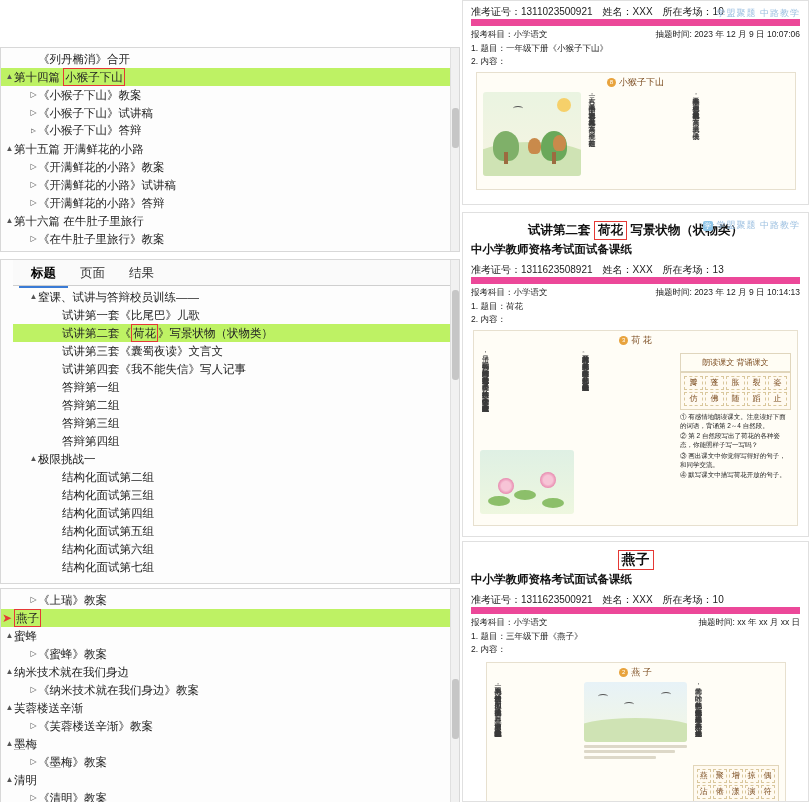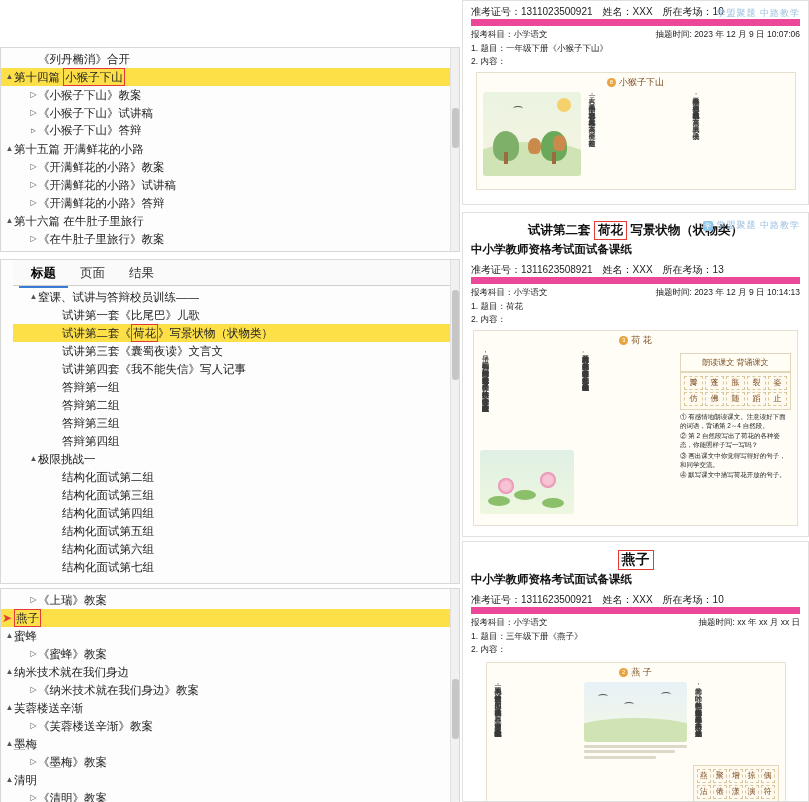--- a/index.html
+++ b/index.html
@@ -47,21 +47,21 @@
   }
   .node .tw {
     display: inline-block;
     width: 9px;
     text-align: center;
     font-size: 8px;
     color: #555;
     vertical-align: top;
   }
   .node .lbl { display: inline-block; vertical-align: top; }
-  .node.sel { background: #fde047; }
+  .node.sel { background: #bef264; }
   .hl-box {
     outline: 1.5px solid #e53935;
     outline-offset: -1px;
     display: inline-block;
     padding: 0 2px;
   }
   .red-arrow {
     position: absolute;
     left: 1px;
     color: #e53935;

